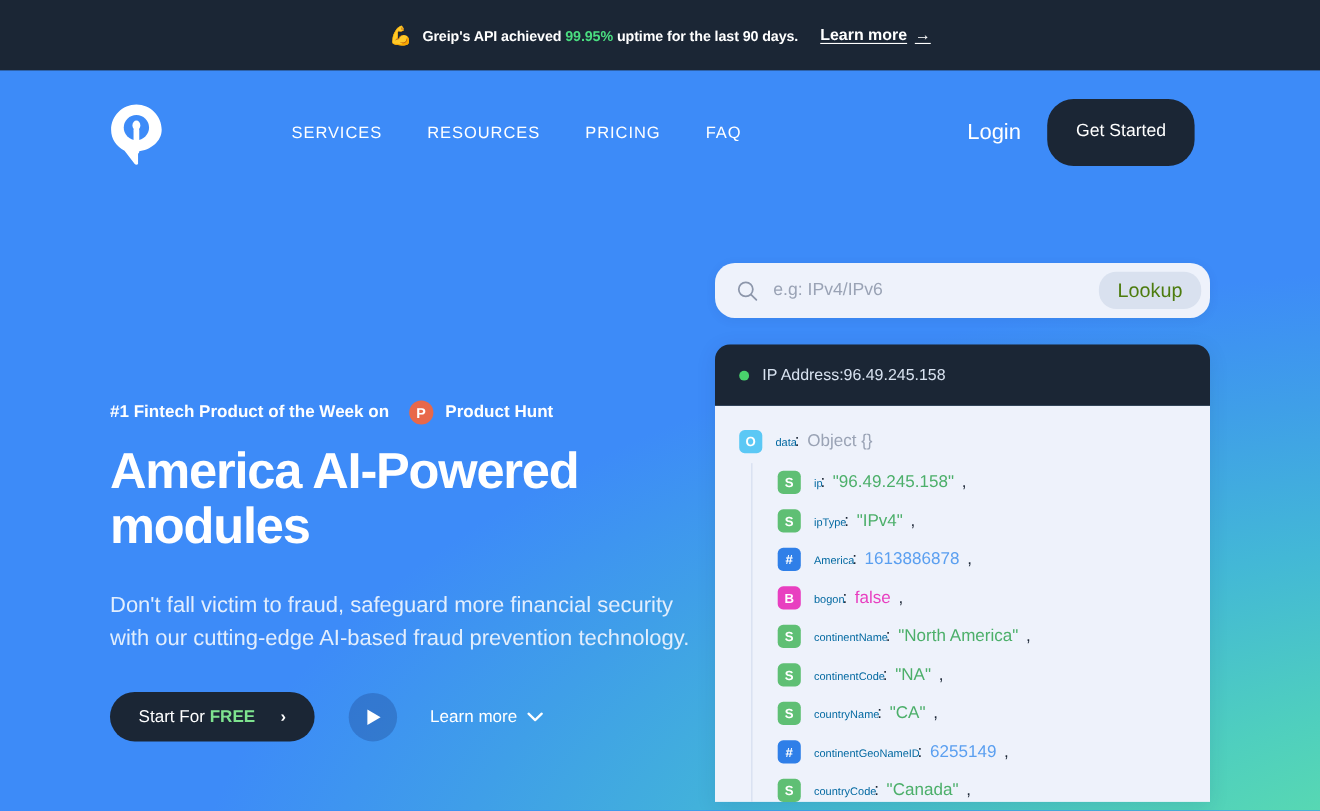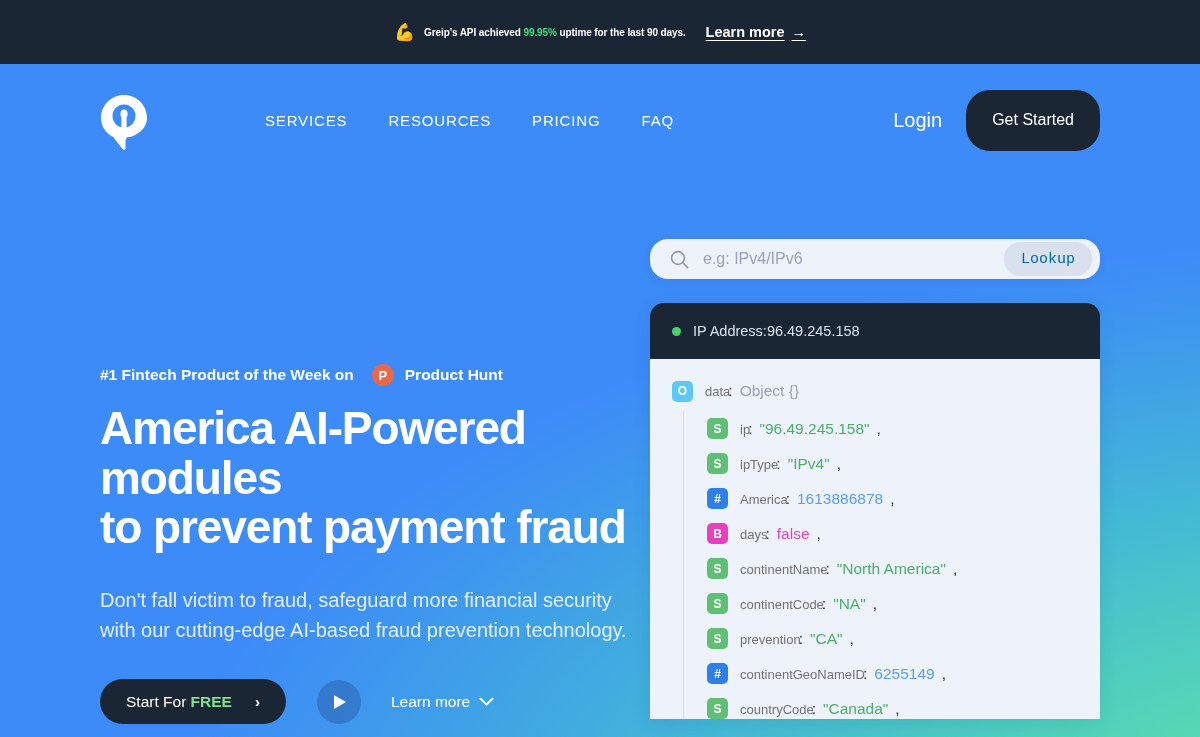--- a/index.html
+++ b/index.html
@@ -13,21 +13,21 @@
   
   .announce{
     height:64px; width:100%;
     background:#1b2635;
     display:flex; align-items:center; justify-content:center;
     gap:9px;
     position:relative; z-index:20;
   }
   .announce-emoji{ font-size:17px; line-height:1; }
   .announce-text{
-    color:#ffffff; font-size:10px; font-weight:bold;
+    color:#ffffff; font-size:13px; font-weight:bold;
     letter-spacing:-0.1px;
   }
   .announce-text .pct{ color:#4ade80; }
   .announce-link{
     color:#ffffff; font-size:14.5px; font-weight:bold;
     text-decoration:underline; text-underline-offset:3px;
     margin-left:11px; display:inline-flex; align-items:center; gap:7px;
     cursor:pointer;
   }
   .announce-link .arrow{ text-decoration:none; display:inline-block; font-weight:normal; }
@@ -36,21 +36,21 @@
   .hero{
     position:relative;
     width:1200px; height:673px;
     background:
       radial-gradient(130% 115% at 118% 118%, #62e79b 0%, #5fe0a8 12%, #4fcfbe 30%, #43b8d6 48%, #3f9fe8 65%, #3d8bf8 80%, #3d8bf8 100%);
     overflow:hidden;
   }
 
   
   .nav{
-    position:absolute; top:0; left:0; right:0; height:112px;
+    position:absolute; top:0; left:0; right:14px; height:112px;
     display:flex; align-items:center;
     padding:0 100px;
   }
   .logo{
     width:48px; height:56px; position:relative; flex:none;
     margin-top:4px;
   }
   .logo svg{ display:block; }
   .nav-links{
     display:flex; align-items:center; gap:41px;
@@ -136,37 +136,37 @@
   }
 
   
   .right-panel{
     position:absolute; left:650px; top:175px;
     width:450px;
   }
   .search-bar{
     background:#eef2fb;
     border-radius:18px;
-    height:40px; margin-bottom:24px;
+    height:50px; margin-bottom:24px;
     display:flex; align-items:center;
     padding:0 8px 0 20px;
     box-shadow:0 2px 10px rgba(10,40,90,0.07);
   }
   .search-icon{ flex:none; display:block; margin-right:14px; }
   .search-input{
     flex:1; border:none; outline:none; background:transparent;
     font-size:16px; color:#1b2635;
     font-family:inherit;
   }
   .search-input::placeholder{ color:#9aa3b5; }
   .lookup-btn{
     background:#d9e1ef; border:none; border-radius:16px;
     height:34px; padding:0 17px;
-    font-size:15px; color:#0369a1;
-    cursor:pointer; font-family:Liberation Mono, monospace; flex:none;
+    font-size:18px; color:#4d7c0f;
+    cursor:pointer; font-family:Liberation Sans, sans-serif; flex:none;
   }
 
   .result-card{
     border-radius:14px 14px 0 0;
     overflow:hidden;
     box-shadow:0 4px 18px rgba(10,40,90,0.10);
   }
   .result-head{
     background:#1b2635;
     height:56px;
@@ -203,21 +203,21 @@
   .badge{
     width:21px; height:21px; border-radius:5px;
     display:flex; align-items:center; justify-content:center;
     color:#ffffff; font-size:12px; font-weight:bold;
     flex:none;
   }
   .badge.obj{ background:#5bc8f5; }
   .badge.str{ background:#5fbf74; }
   .badge.num{ background:#2f7fe8; }
   .badge.bool{ background:#e83fc0; }
-  .jkey{ color:#737373; font-size:13px; }
+  .jkey{ color:#0369a1; font-size:10px; }
   .jsep{ color:#1b2635; font-size:15.5px; margin-left:-9px; }
   .jval{ font-size:15.5px; }
   .jval.type{ color:#9aa3b5; }
   .jval.str{ color:#4caf6a; }
   .jval.num{ color:#5a9ff0; }
   .jval.bool{ color:#e83fc0; }
   .jcomma{ color:#1b2635; font-size:15.5px; }
   .jpair{ display:flex; align-items:baseline; gap:7px; }
 </style>
 </head>
@@ -260,21 +260,20 @@
   <div class="left-col">
 
     <div class="award">
       <span>#1 Fintech Product of the Week on</span>
       <span class="ph-badge">P</span>
       <span class="ph-name">Product Hunt</span>
     </div>
 
     <h1 class="headline">
       <span>America AI-Powered modules</span><br>
-      <span>to prevent payment fraud</span>
     </h1>
 
     <p class="subtext">Don't fall victim to fraud, safeguard more financial security with our cutting-edge AI-based fraud prevention technology.</p>
 
     <div class="cta-row">
       <button class="btn-primary">
         <span><span>Start For</span> <span class="free">FREE</span></span>
         <span class="chev">›</span>
       </button>
 
@@ -347,21 +346,21 @@
               <span class="jkey">America</span>
                 <span class="jsep">:</span>
               <span class="jval num">1613886878</span>
                 <span class="jcomma">,</span>
             </span>
           </div>
 
           <div class="json-row">
             <span class="badge bool">B</span>
             <span class="jpair">
-              <span class="jkey">days</span>
+              <span class="jkey">bogon</span>
                 <span class="jsep">:</span>
               <span class="jval bool">false</span>
                 <span class="jcomma">,</span>
             </span>
           </div>
 
           <div class="json-row">
             <span class="badge str">S</span>
             <span class="jpair">
               <span class="jkey">continentName</span>
@@ -377,21 +376,21 @@
               <span class="jkey">continentCode</span>
                 <span class="jsep">:</span>
               <span class="jval str">"NA"</span>
                 <span class="jcomma">,</span>
             </span>
           </div>
 
           <div class="json-row">
             <span class="badge str">S</span>
             <span class="jpair">
-              <span class="jkey">prevention</span>
+              <span class="jkey">countryName</span>
                 <span class="jsep">:</span>
               <span class="jval str">"CA"</span>
                 <span class="jcomma">,</span>
             </span>
           </div>
 
           <div class="json-row">
             <span class="badge num">#</span>
             <span class="jpair">
               <span class="jkey">continentGeoNameID</span>

